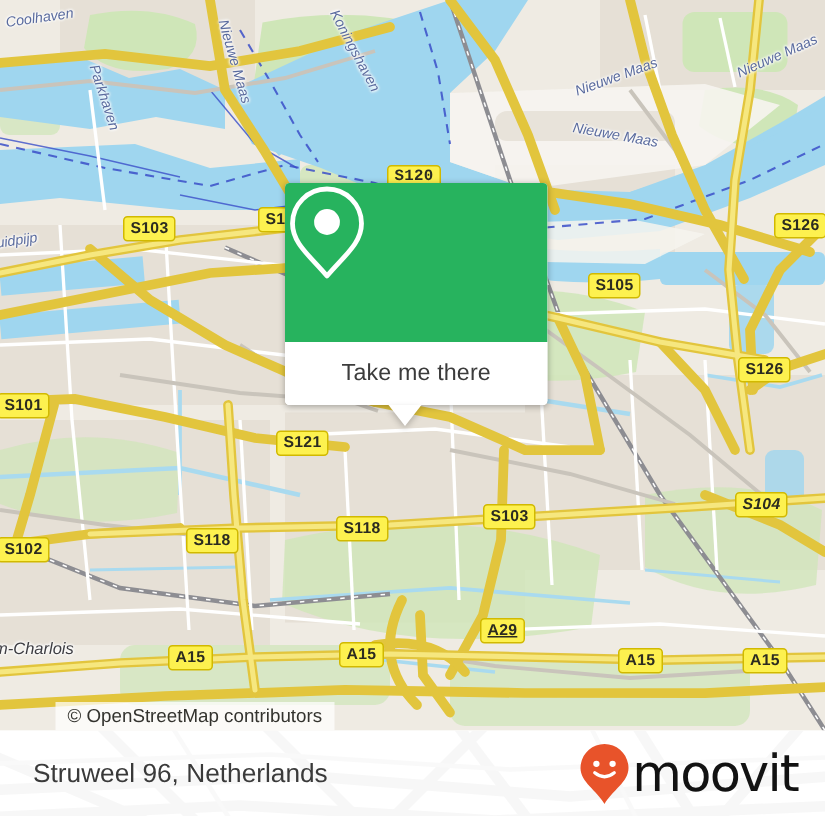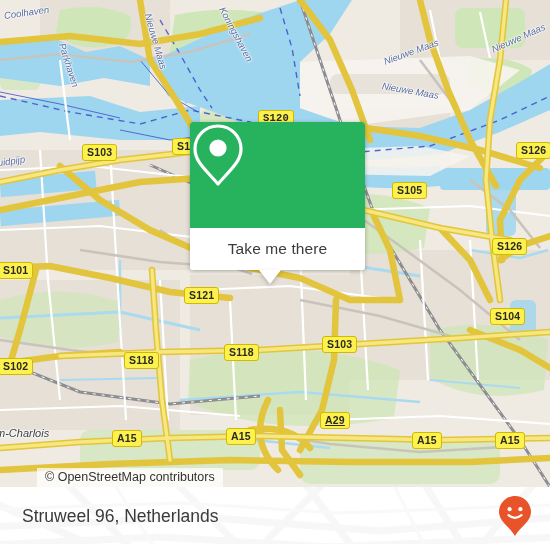--- a/index.html
+++ b/index.html
@@ -291,21 +291,21 @@
 
     <div>
         <div class="shield" style="left: 258px; top: 110px; font-family: Liberation Mono, monospace;">S120</div>
         <div class="shield" style="left: 82px; top: 144px;">S103</div>
         <div class="shield" style="left: 516px; top: 142px;">S126</div>
         <div class="shield" style="left: 172px; top: 138px;">S12</div>
         <div class="shield" style="left: 392px; top: 182px; text-align: right;">S105</div>
         <div class="shield" style="left: 492px; top: 238px;">S126</div>
         <div class="shield" style="left: -2px; top: 262px;">S101</div>
         <div class="shield" style="left: 136px; top: 287px; margin-left: 48px;">S121</div>
-        <div class="shield" style="left: 490px; top: 308px;">S104</div>
+        <div class="shield" style="left: 490px; top: 328px; font-style: italic;">S104</div>
         <div class="shield" style="left: -2px; top: 358px;">S102</div>
         <div class="shield" style="left: 124px; top: 352px;">S118</div>
         <div class="shield" style="left: 224px; top: 344px;">S118</div>
         <div class="shield" style="left: 322px; top: 336px;">S103</div>
         <div class="shield" style="left: 320px; top: 412px; text-decoration: underline;">A29</div>
         <div class="shield" style="left: 226px; top: 428px;">A15</div>
         <div class="shield" style="left: 112px; top: 430px;">A15</div>
         <div class="shield" style="left: 412px; top: 432px;">A15</div>
         <div class="shield" style="left: 495px; top: 432px;">A15</div>
       </div>
@@ -361,16 +361,17 @@
       </g>
     </svg>
     <div class="footer-title">Struweel 96, Netherlands</div>
     <div class="brand">
       <svg width="34" height="42" viewBox="0 0 34 42">
         <path d="M17 1 C8.2 1 1 8.2 1 17 C1 26.5 12 32 17 41 C22 32 33 26.5 33 17 C33 8.2 25.8 1 17 1 Z" fill="#e8532a"></path>
         <circle cx="11.6" cy="14.2" r="2.1" fill="#ffffff"></circle>
         <circle cx="22.4" cy="14.2" r="2.1" fill="#ffffff"></circle>
         <path d="M10.5 20.2 q6.5 5.2 13 0" fill="none" stroke="#ffffff" stroke-width="2.2" stroke-linecap="round"></path>
       </svg>
+      <span class="brand-word">moovit</span>
     </div>
   </div>
 
 </div>
 
 </body></html>

